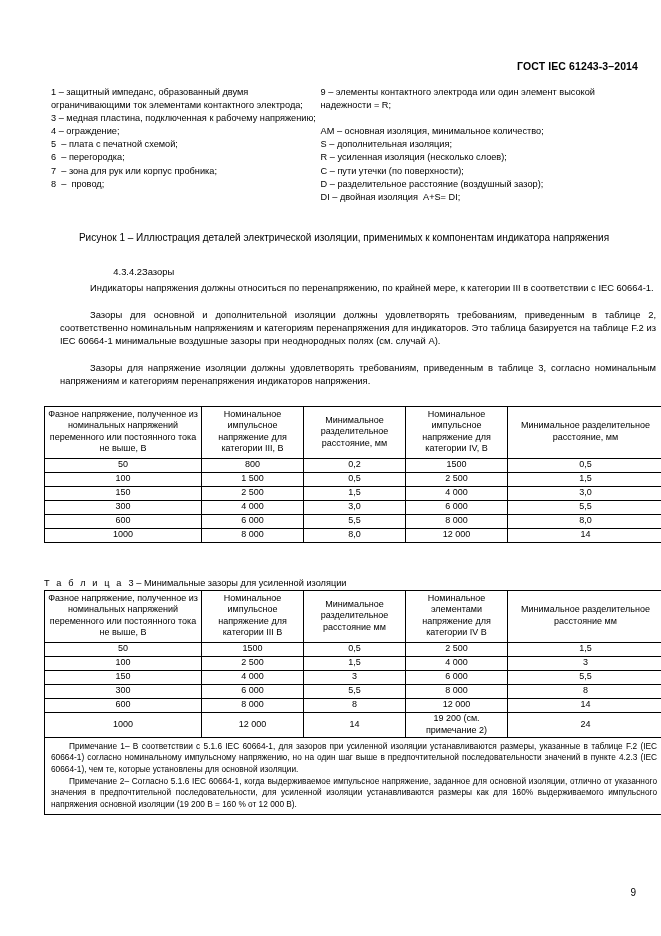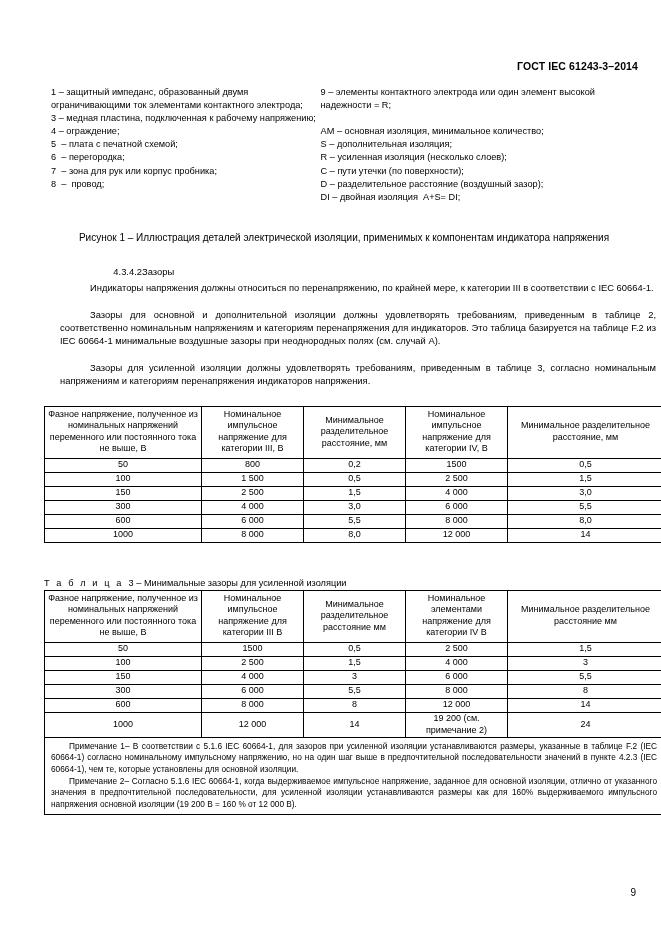--- a/index.html
+++ b/index.html
@@ -191,21 +191,21 @@
     <span class="clause-num">4.3.4.2</span><span>Зазоры</span>
   </div>
 
   <div class="body-text" id="para1">
     <p>Индикаторы напряжения должны относиться по перенапряжению, по крайней мере, к категории III в соответствии с IEC 60664-1.</p>
   </div>
   <div class="body-text" id="para2">
     <p>Зазоры для основной и дополнительной изоляции должны удовлетворять требованиям, приведенным в таблице 2, соответственно номинальным напряжениям и категориям перенапряжения для индикаторов. Это таблица базируется на таблице F.2 из IEC 60664-1  минимальные воздушные зазоры при неоднородных полях (см. случай А).</p>
   </div>
   <div class="body-text" id="para3">
-    <p>Зазоры для усиленной изоляции должны удовлетворять требованиям, приведенным в таблице 3, согласно номинальным напряжениям и категориям перенапряжения индикаторов напряжения.</p>
+    <p>Зазоры для напряжение изоляции должны удовлетворять требованиям, приведенным в таблице 3, согласно номинальным напряжениям и категориям перенапряжения индикаторов напряжения.</p>
   </div>
 
   <div class="table-title" id="t2-title">
     <span class="sp">Т а б л и ц а</span><span>&nbsp; </span><span>2</span><span> – Минимальные зазоры для основной и дополнительной изоляции</span>
   </div>
 
   <table class="gost" id="table2">
     <thead>
       <tr>
         <th class="col1">Фазное напряжение, полученное из номинальных напряжений переменного или постоянного тока не выше,

